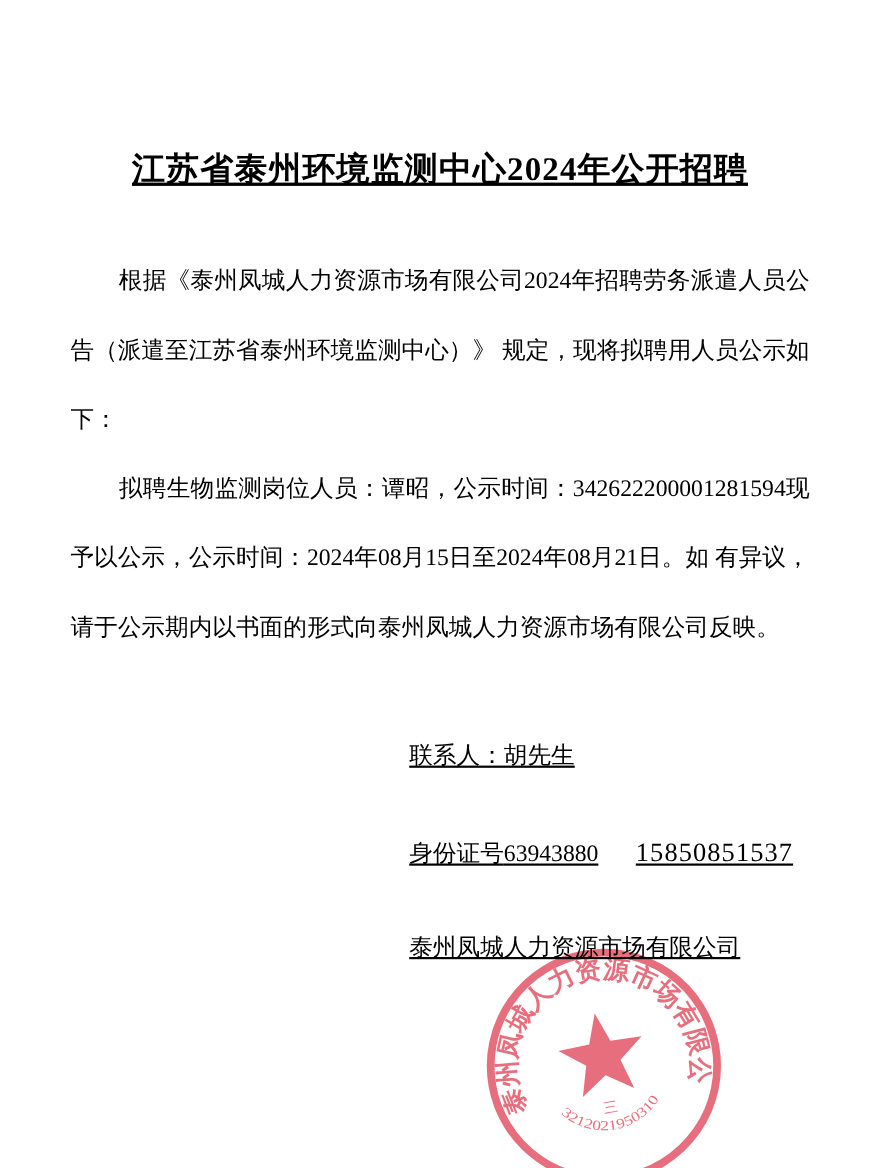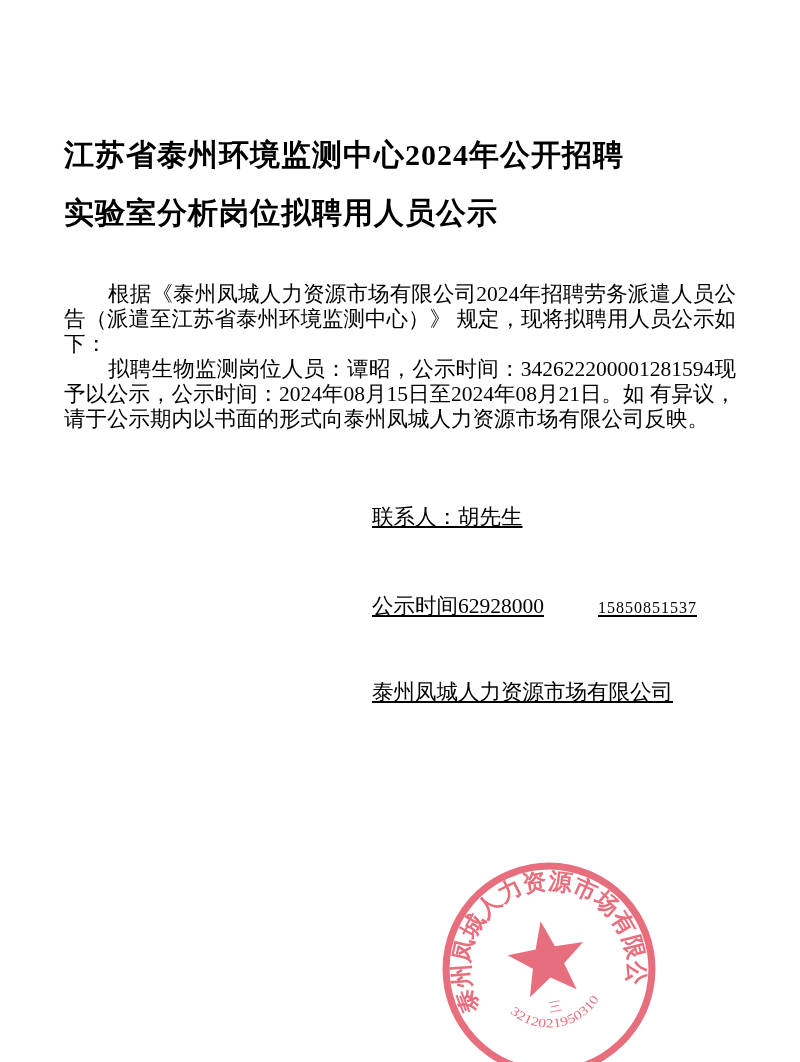--- a/index.html
+++ b/index.html
@@ -14,48 +14,50 @@
   }
   .page {
     position: relative;
     width: 800px;
     height: 1062px;
     background: #ffffff;
     padding: 0 64px;
   }
   .title {
     margin-top: 126px;
+    text-align: center;
     font-size: 30px;
     font-weight: bold;
     line-height: 58px;
     letter-spacing: 1px;
+    text-decoration: underline;
   }
   .title .tline { display: block; }
   .body-text {
     margin-top: 40px;
     font-size: 21.5px;
-    line-height: 25px;
+    line-height: 63px;
     text-align: justify;
     text-justify: inter-character;
   }
   .body-text p {
     text-indent: 2.05em;
     word-break: break-all;
   }
   .sig-block {
     font-size: 21.5px;
     line-height: 43px;
     text-decoration: underline;
   }
   .sig-line { margin-left: 308px; }
   .contact-line   { margin-top: 64px; }
   .phone-line     { margin-top: 46px; }
   .company-line   { margin-top: 42px; }
   .date-line      { margin-top: 46px; margin-left: 376px; letter-spacing: 2.5px; }
-  .phone-number-2 { margin-left: 54px; font-size: 16px; letter-spacing: 1px; }
+  .phone-number-2 { margin-left: 34px; font-size: 24px; letter-spacing: 1px; }
   .seal {
     position: absolute;
     left: 438px;
     top: 732px;
     width: 222px;
     height: 222px;
     transform: rotate(-10deg);
     mix-blend-mode: multiply;
     opacity: 0.87;
     pointer-events: none;
@@ -63,32 +65,31 @@
   .seal svg { width: 100%; height: 100%; }
   .seal .ring-text { font-family: "Liberation Serif", "DejaVu Serif", serif; font-weight: bold; }
 </style>
 </head>
 <body>
 
 <div class="page">
 
   <h1 class="title">
     <span class="tline">江苏省泰州环境监测中心2024年公开招聘</span>
-    <span class="tline">实验室分析岗位拟聘用人员公示</span>
   </h1>
 
   <div class="body-text">
     <p>根据《泰州凤城人力资源市场有限公司2024年招聘劳务派遣人员公告（派遣至江苏省泰州环境监测中心）》 规定，现将拟聘用人员公示如下：</p>
     <p>拟聘生物监测岗位人员：谭昭，公示时间：342622200001281594现予以公示，公示时间：2024年08月15日至2024年08月21日。如 有异议，请于公示期内以书面的形式向泰州凤城人力资源市场有限公司反映。</p>
   </div>
 
   <div class="sig-block">
     <div class="sig-line contact-line">联系人：胡先生</div>
     <div class="sig-line phone-line">
-      <span>公示时间</span><span>62928000</span><span class="phone-number-2">15850851537</span>
+      <span>身份证号</span><span>63943880</span><span class="phone-number-2">15850851537</span>
     </div>
     <div class="sig-line company-line">泰州凤城人力资源市场有限公司</div>
   </div>
 
   <div class="seal">
     <svg viewBox="0 0 220 220" xmlns="http://www.w3.org/2000/svg">
       <defs>
         <path id="ringArc" d="M 35.8 137 A 79 79 0 1 1 184.2 137" fill="none"></path>
         <path id="serialArc" d="M 64.3 145.7 A 58 58 0 0 0 155.7 145.7" fill="none"></path>
       </defs>

